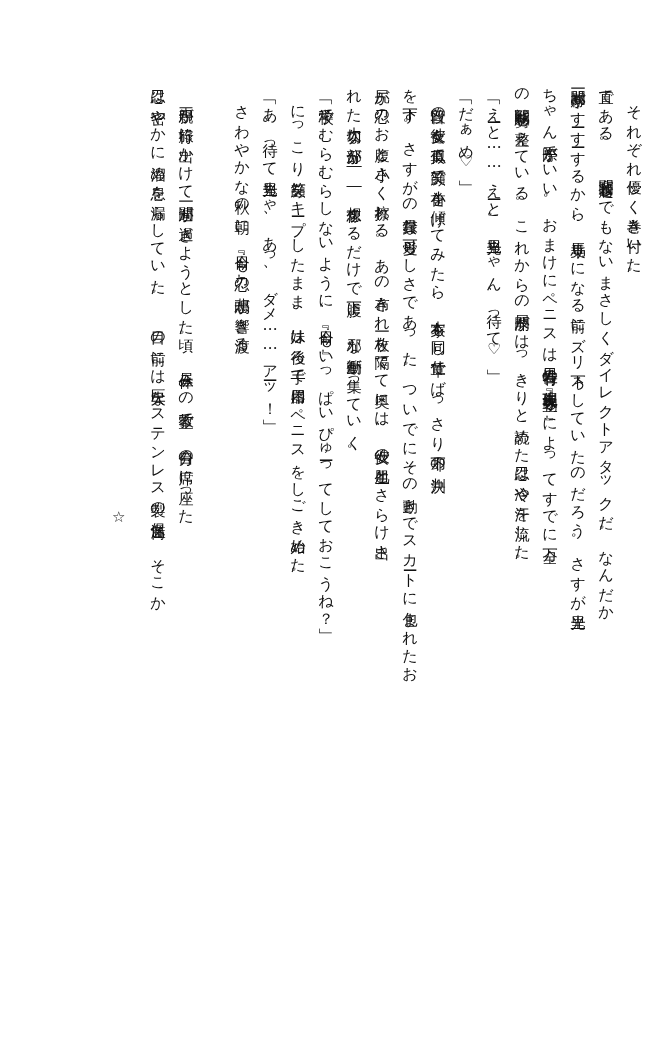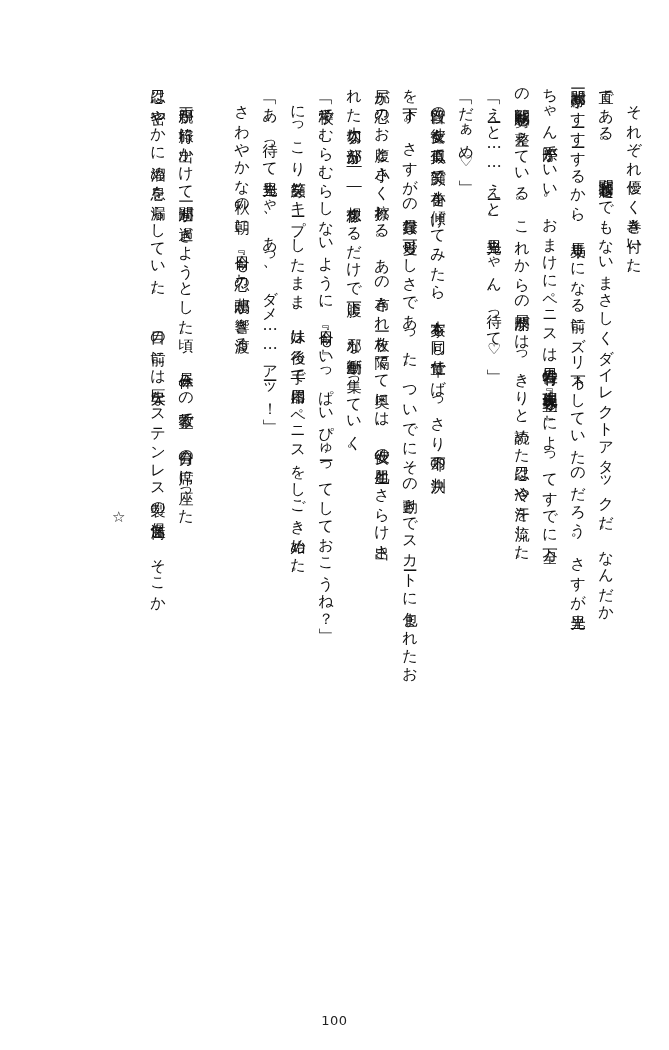--- a/index.html
+++ b/index.html
@@ -99,15 +99,14 @@
       <div class="col indent">にっこり笑顔をキープしたまま、妹は後ろ手で器用にペニスをしごき始めた。</div>
       <div class="col indent">「あ、待って光里ちゃ、あっ、ダメ……アーッ！」</div>
       <div class="col indent">さわやかな秋の朝に、今日『も』忍の悲鳴が響き渡る。</div>
       <div class="col"></div>
       <div class="col indent">両親が旅行に出かけて一週間が過ぎようとした頃。　昼休みの教室で、自分の席に座った</div>
       <div class="col">忍は密やかに溜め息を漏らしていた。　目の前には巨大なステンレス製の保温筒と、そこか</div>
     </div>
 
   <div class="star-mark">☆</div>
 
-  <div class="page-number">100</div>
 
 </div>
 
 </body></html>

